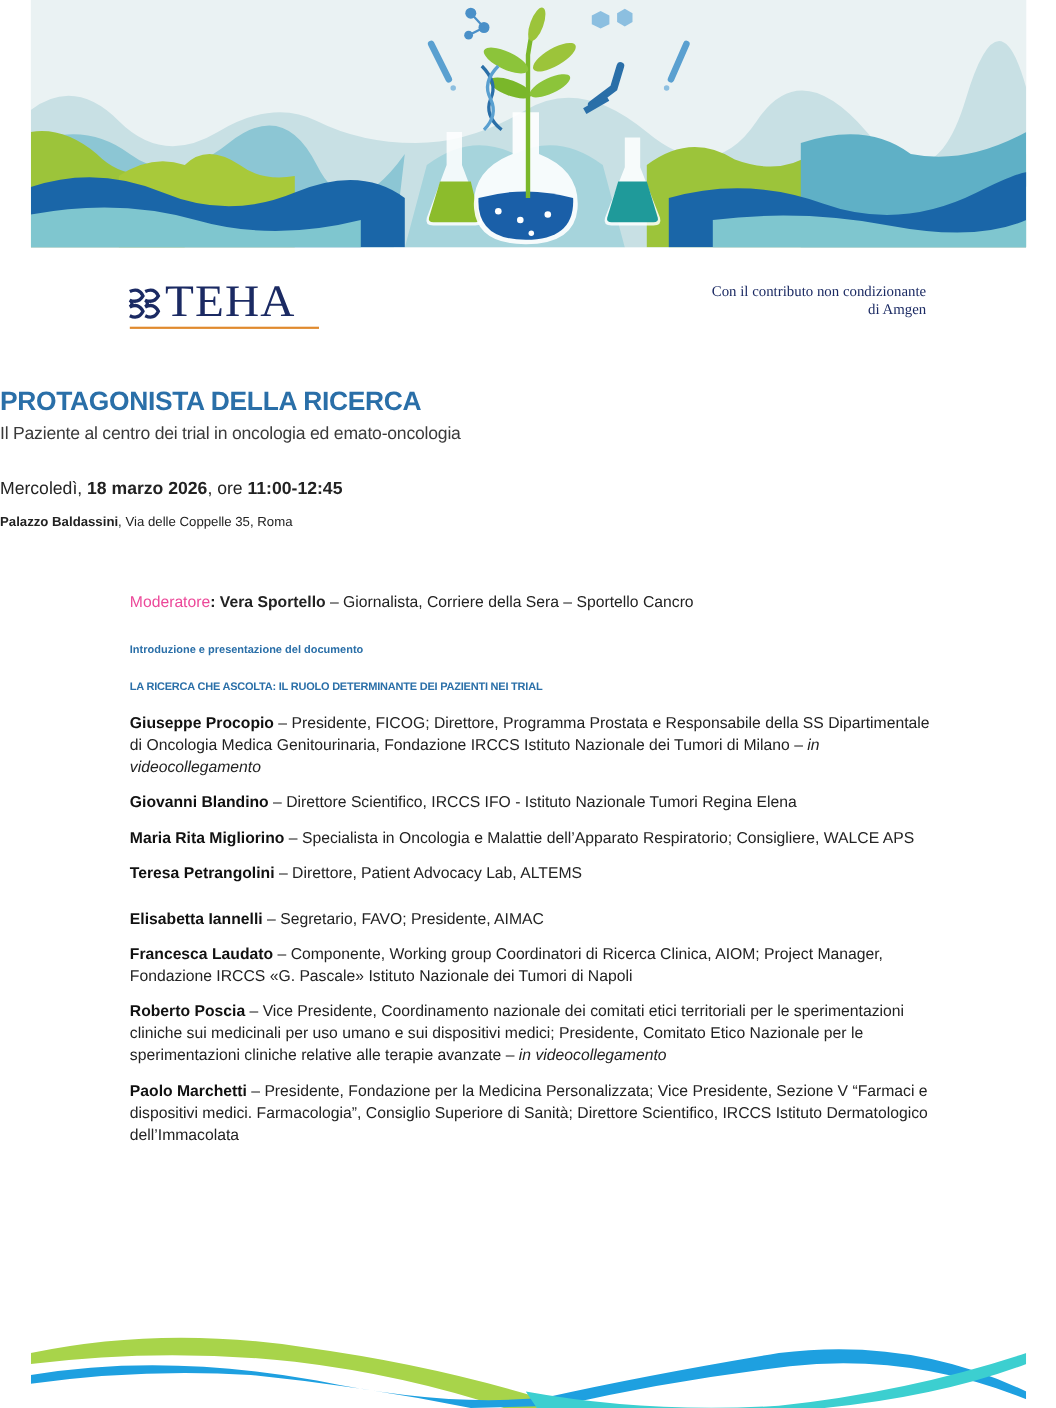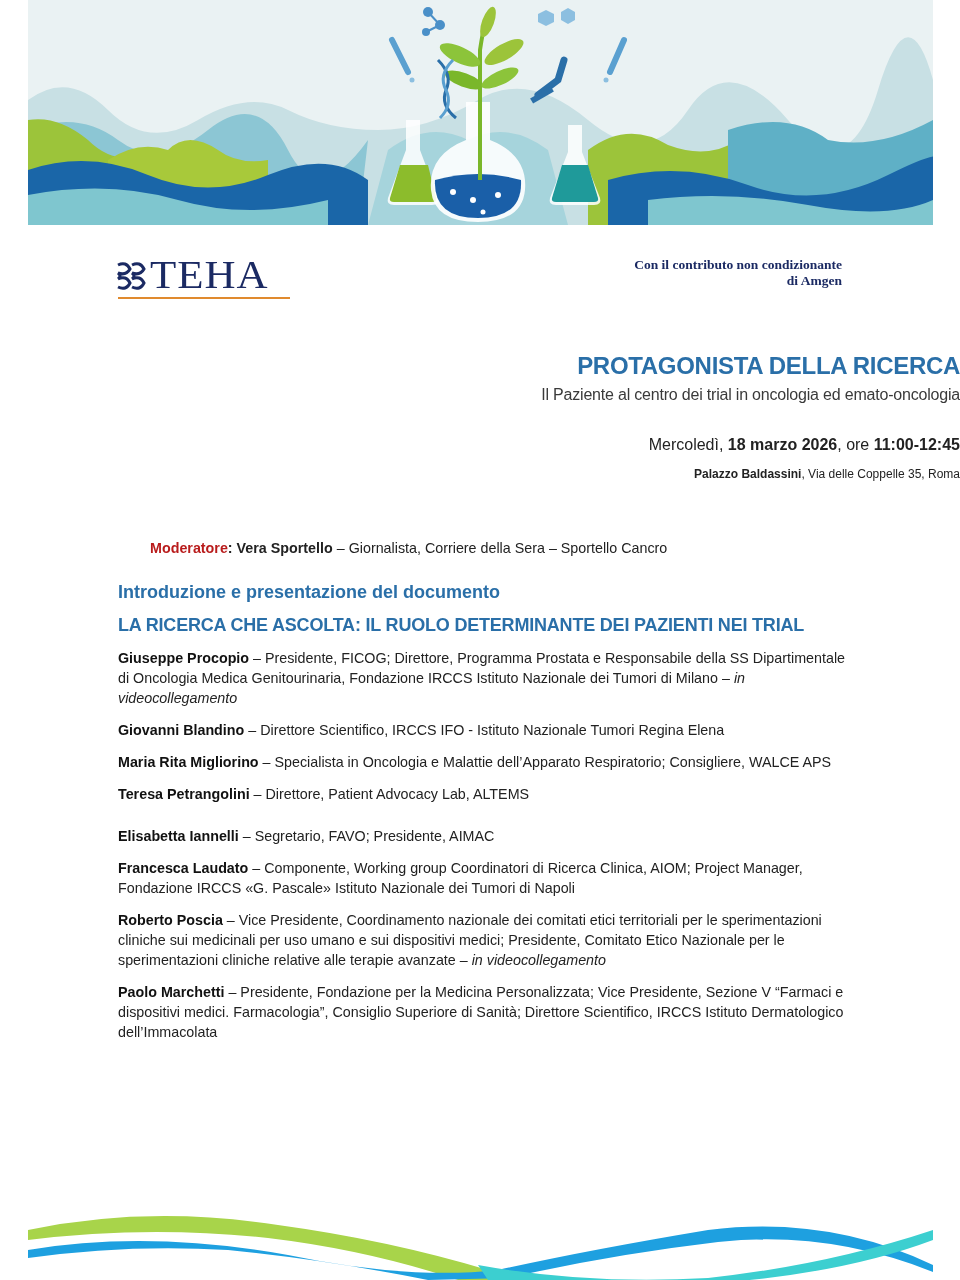--- a/index.html
+++ b/index.html
@@ -6,32 +6,32 @@
   body { width: 960px; height: 1280px; position: relative; overflow: hidden;
          font-family: "Liberation Sans", "DejaVu Sans", sans-serif; color: #1a1a1a; }
   .banner { position: absolute; left: 28px; top: 0; width: 905px; height: 225px; overflow: hidden; background: #eaf2f3; }
   .banner svg { display: block; }
   .logo { position: absolute; left: 116px; top: 254px; width: 178px; height: 46px; }
   .logo-mark { position: absolute; left: 0; top: 7px; width: 34px; height: 30px; }
   .logo-text { position: absolute; left: 34px; top: -2px; font-family: "Liberation Serif", "DejaVu Serif", serif;
                font-size: 43px; color: #1b2a63; letter-spacing: 1px; line-height: 46px; transform: scaleY(0.95); }
   .logo-line { position: absolute; left: 2px; top: 43px; width: 172px; height: 2px; background: #e08a2e; }
   .sponsor { position: absolute; right: 118px; top: 257px; text-align: right;
-             font-family: "Liberation Serif", "DejaVu Serif", serif; font-weight: bold; font-size: 13.5px;
+             font-family: "Liberation Serif", "DejaVu Serif", serif; font-weight: normal; font-size: 13.5px;
              color: #1b2a63; line-height: 16px; }
-  .title-block { position: absolute; left: 0; width: 960px; text-align: right; }
+  .title-block { position: absolute; left: 0; width: 960px; text-align: left; }
   .main-title { top: 352px; font-size: 24px; font-weight: bold; color: #2a6fa8; letter-spacing: -0.3px; }
   .sub-title { top: 386px; font-size: 16px; color: #3a3a3a; letter-spacing: -0.2px; }
   .date-line { top: 436px; font-size: 16px; color: #222; }
   .place-line { top: 467px; font-size: 12px; color: #222; }
   .agenda { position: absolute; left: 118px; top: 538px; width: 730px; font-size: 14.3px; line-height: 20px; color: #222; }
   .agenda p { margin: 0; }
   .mod { margin-bottom: 24px !important; }
-  .blue { color: #b91c1c; font-weight: bold; margin-left: 32px; }
-  .sec { color: #2a6fa8; font-weight: bold; font-size: 18px; margin-bottom: 13px !important; }
+  .blue { color: #ec4899; font-weight: normal; }
+  .sec { color: #2a6fa8; font-weight: bold; font-size: 10px; margin-bottom: 13px !important; }
   .sec-cap { letter-spacing: -0.2px; }
   .item { margin-bottom: 12px !important; }
   .item b { color: #111; }
   .item i { font-style: italic; }
   .footer-waves { position: absolute; left: 28px; top: 1210px; width: 905px; height: 70px; overflow: hidden; }
 </style>
 </head>
 <body>
 
 <div class="banner">

